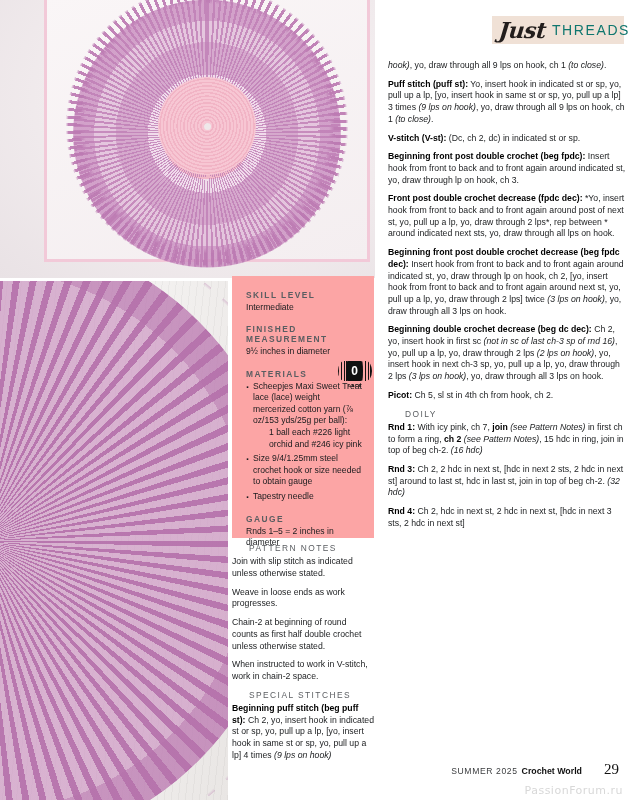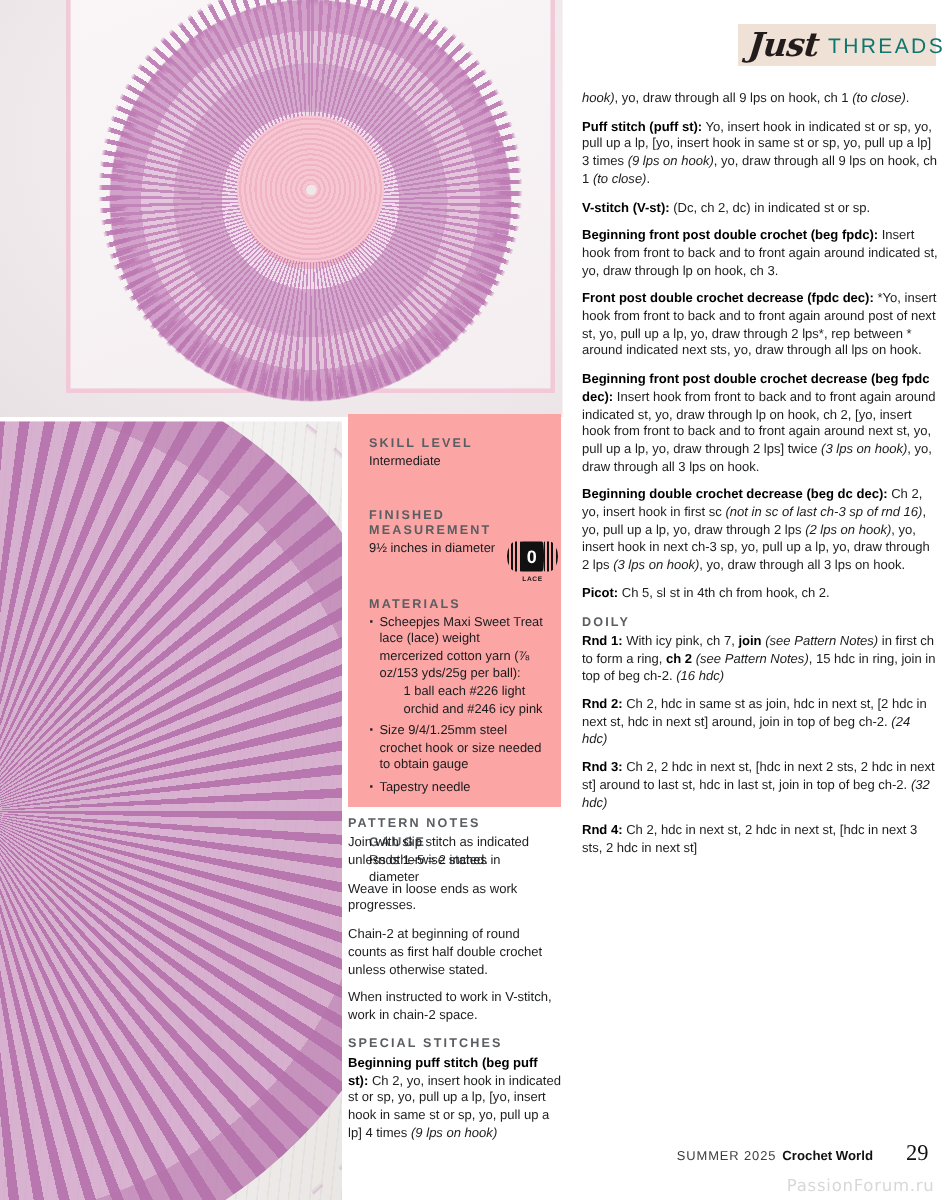--- a/index.html
+++ b/index.html
@@ -140,21 +140,21 @@
   .infobox{
     position:absolute;left:232px;top:276px;width:142px;height:262px;
     background:#fca5a5;
     box-sizing:border-box;
     padding:14px 12px 10px 14px;
   }
   .ib-head{
     font-size:8.4px;font-weight:700;letter-spacing:1.45px;
     color:#5a5d61;text-transform:uppercase;margin:0 0 2px 0;
   }
-  .ib-head.sp{margin-top:25px;}
+  .ib-head.sp{margin-top:11px;}
   .ib-text{font-size:8.6px;color:#191b1d;line-height:1.32;margin:0;}
   .ib-list{margin:1px 0 0 0;padding:0;list-style:none;}
   .ib-list li{
     font-size:8.6px;color:#191b1d;line-height:1.35;
     padding-left:7px;position:relative;margin-bottom:3px;
   }
   .ib-list li:before{
     content:"\00b7";position:absolute;left:0;top:-1px;
     font-weight:700;font-size:11px;color:#191b1d;
   }
@@ -185,22 +185,22 @@
   
   .col{
     position:absolute;
     font-size:8.7px;line-height:1.345;color:#1b1d1f;
     text-align:left;
   }
   .col-mid{left:232px;top:543px;width:142px;}
   .col-right{left:388px;top:60px;width:238px;}
   .col p{margin:0 0 7px 0;}
   .sec-head{
-    font-size:8.4px;font-weight:700;letter-spacing:1.45px;
-    color:#5a5d61;text-transform:uppercase;margin:0 0 2px 0;
+    font-size:8.4px;font-weight:400;letter-spacing:1.45px;
+    color:#5a5d61;text-transform:uppercase;margin:0 0 2px 17px;
   }
   .col b{font-weight:700;color:#000;}
   .col i{font-style:italic;}
 
   
   .footer{
     position:absolute;left:0;right:14px;bottom:22px;
     text-align:right;
     white-space:nowrap;
   }
@@ -297,21 +297,20 @@
     <p><b>Beginning front post double crochet decrease (beg fpdc dec):</b><span> Insert hook from front to back and to front again around indicated st, yo, draw through lp on hook, ch 2, [yo, insert hook from front to back and to front again around next st, yo, pull up a lp, yo, draw through 2 lps] twice </span><i>(3 lps on hook)</i><span>, yo, draw through all 3 lps on hook.</span></p>
 
     <p><b>Beginning double crochet decrease (beg dc dec):</b><span> Ch 2, yo, insert hook in first sc </span><i>(not in sc of last ch-3 sp of rnd 16)</i><span>, yo, pull up a lp, yo, draw through 2 lps </span><i>(2 lps on hook)</i><span>, yo, insert hook in next ch-3 sp, yo, pull up a lp, yo, draw through 2 lps </span><i>(3 lps on hook)</i><span>, yo, draw through all 3 lps on hook.</span></p>
 
     <p><b>Picot:</b><span> Ch 5, sl st in 4th ch from hook, ch 2.</span></p>
 
     <div class="sec-head">DOILY</div>
 
     <p><b>Rnd 1:</b><span> With icy pink, ch 7, </span><b>join</b><i> (see Pattern Notes)</i><span> in first ch to form a ring, </span><b>ch 2</b><i> (see Pattern Notes)</i><span>, 15 hdc in ring, join in top of beg ch-2. </span><i>(16 hdc)</i></p>
 
-    <p><b>Rnd 2:</b><span> Ch 2, hdc in same st as join, hdc in next st, [2 hdc in next st, hdc in next st] around, join in top of beg ch-2. </span><i>(24 hdc)</i></p>
 
     <p><b>Rnd 3:</b><span> Ch 2, 2 hdc in next st, [hdc in next 2 sts, 2 hdc in next st] around to last st, hdc in last st, join in top of beg ch-2. </span><i>(32 hdc)</i></p>
 
     <p><b>Rnd 4:</b><span> Ch 2, hdc in next st, 2 hdc in next st, [hdc in next 3 sts, 2 hdc in next st]</span></p>
   </div>
 
   <div class="footer">
     <span class="ft-season">SUMMER 2025</span><span class="ft-mag">Crochet World</span><span class="ft-page">29</span>
   </div>
   <div class="watermark">PassionForum.ru</div>

